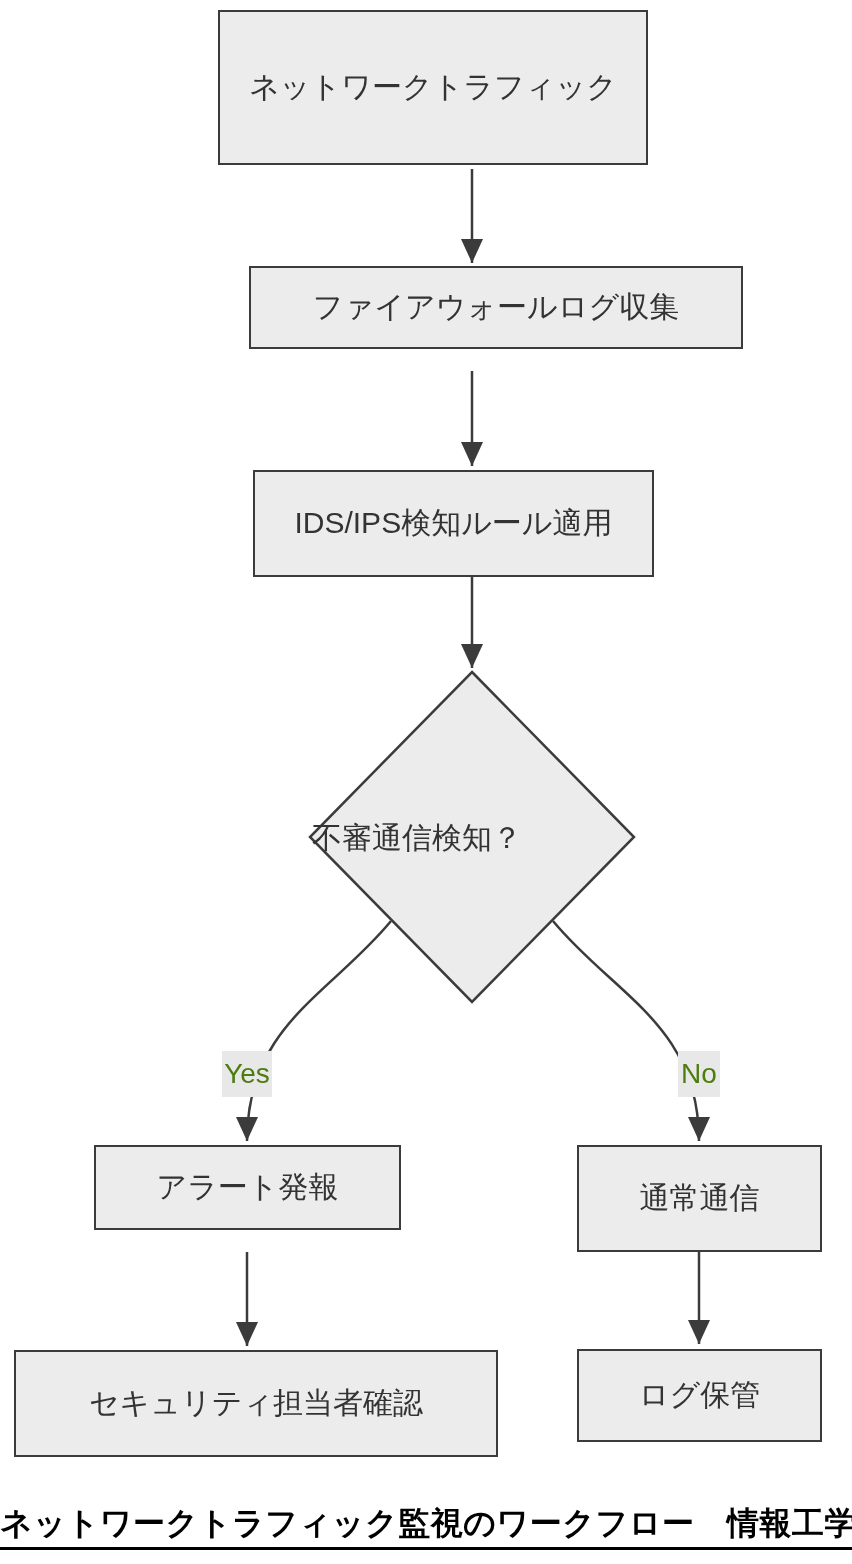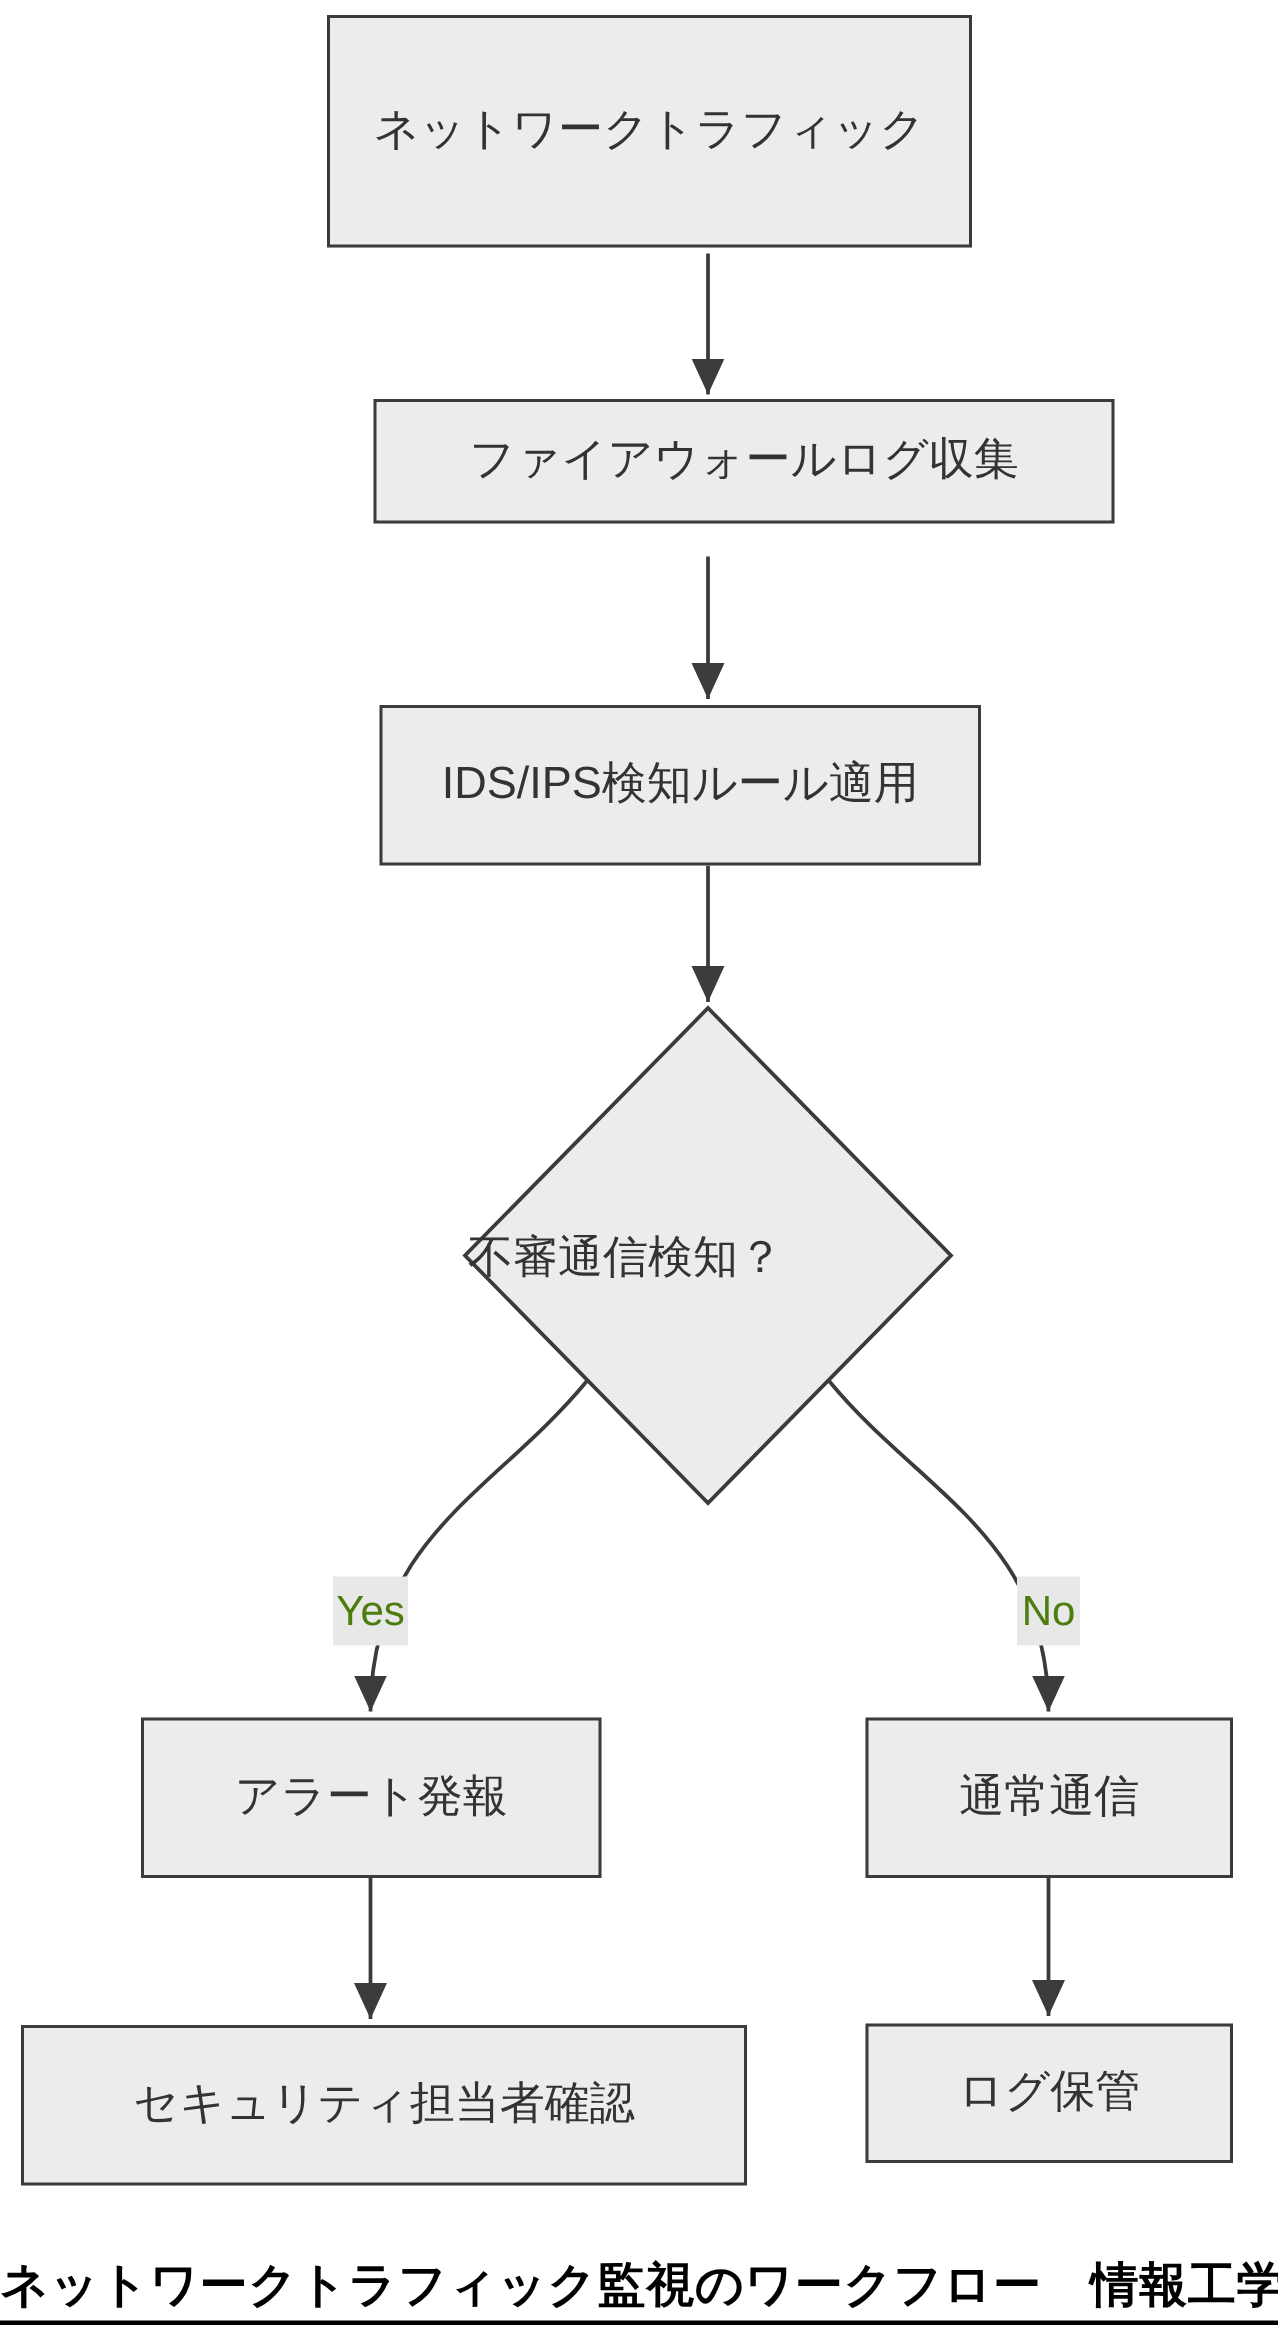--- a/index.html
+++ b/index.html
@@ -104,21 +104,21 @@
   <div class="node" style="left:253px; top:470px; width:401px; height:107px;">
     <span>IDS/IPS検知ルール適用</span>
   </div>
 
   <div class="decision-label" style="left:312px; top:818px; width:320px;">不審通信検知？</div>
 
   <div class="edge-label" style="left:222px; top:1051px; width:50px; height:46px;">Yes</div>
 
   <div class="edge-label" style="left:678px; top:1051px; width:42px; height:46px;">No</div>
 
-  <div class="node" style="left:94px; top:1145px; width:307px; height:107px;text-align:right;">
+  <div class="node" style="left:94px; top:1145px; width:307px; height:85px;text-align:right;">
     <span>アラート発報</span>
   </div>
 
   <div class="node" style="left:577px; top:1145px; width:245px; height:107px;">
     <span>通常通信</span>
   </div>
 
   <div class="node" style="left:14px; top:1350px; width:484px; height:107px;">
     <span>セキュリティ担当者確認</span>
   </div>

